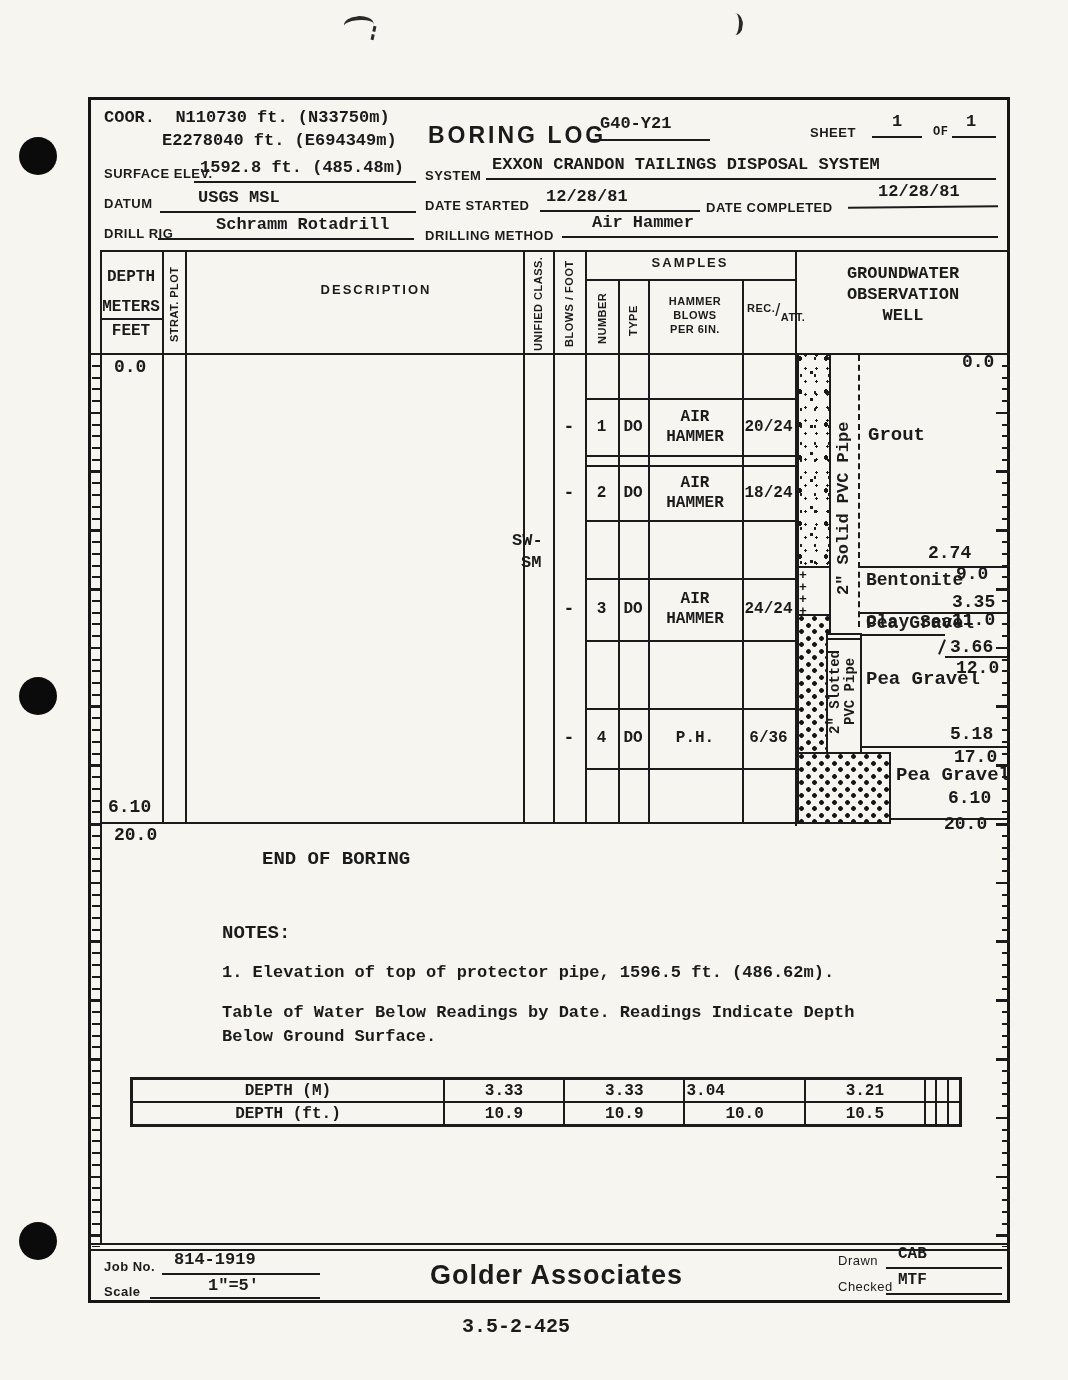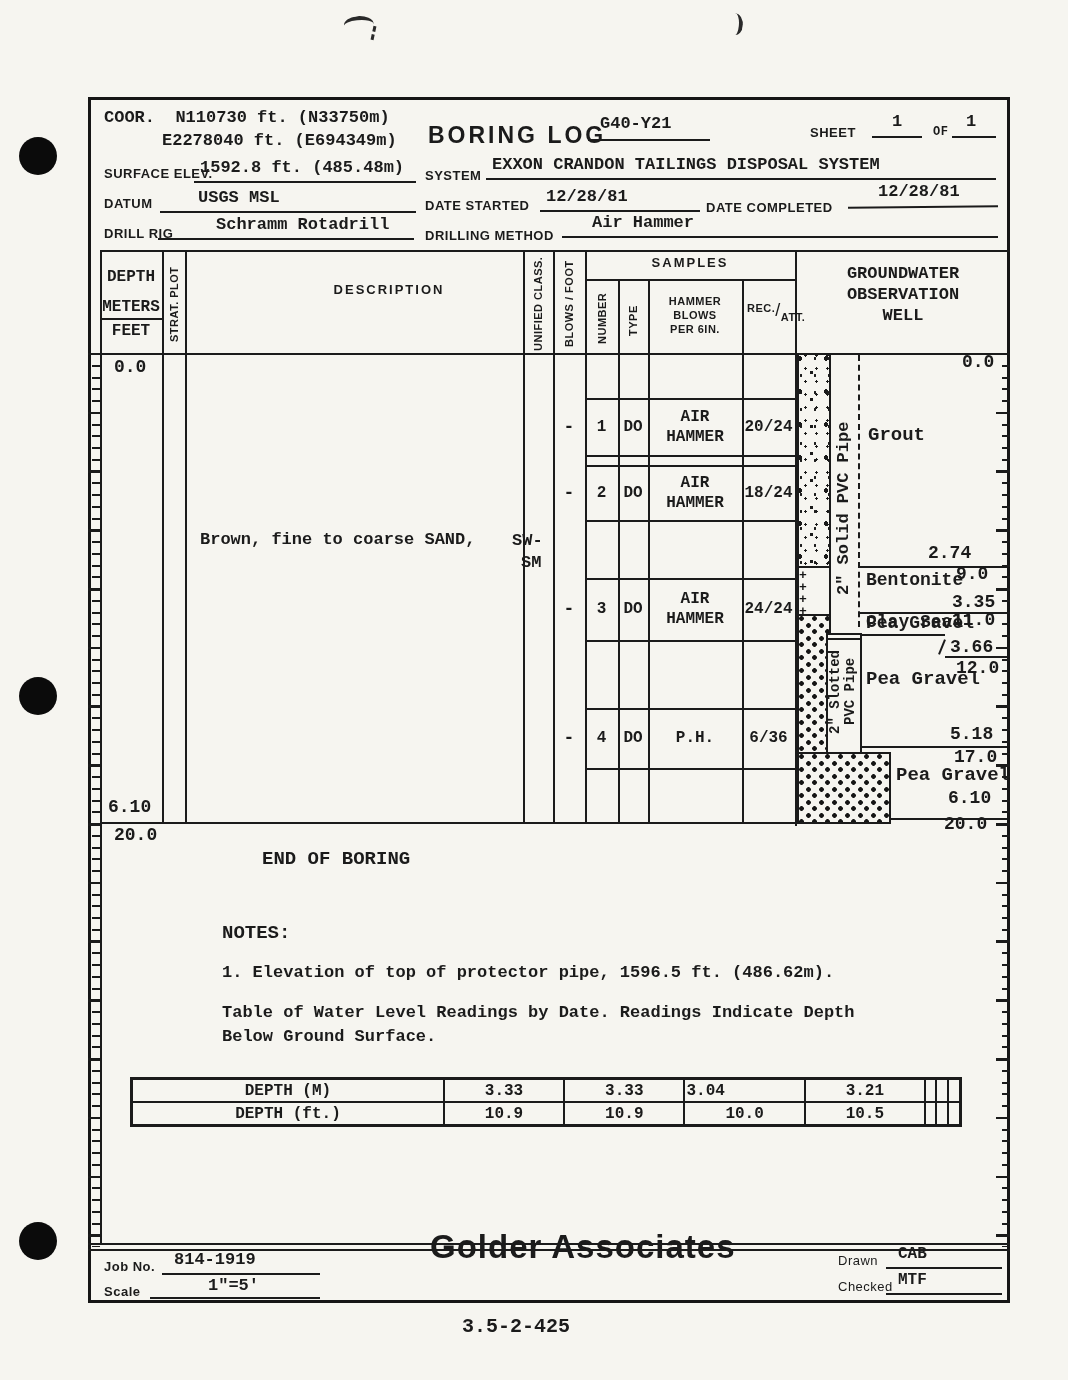--- a/index.html
+++ b/index.html
@@ -97,21 +97,21 @@
 <div class="abs vline" style="left:585px;top:250px;height:572px;"></div>
 <div class="abs vline" style="left:618px;top:279px;height:543px;"></div>
 <div class="abs vline" style="left:648px;top:279px;height:543px;"></div>
 <div class="abs vline" style="left:742px;top:279px;height:543px;"></div>
 <div class="abs vline" style="left:795px;top:250px;height:576px;"></div>
 
 <div class="abs mono ctr" style="left:100px;top:268px;width:62px;font-size:16px;">DEPTH</div>
 <div class="abs mono ctr" style="left:100px;top:298px;width:62px;font-size:16px;border-bottom:2.5px solid #1b1b1b;padding-bottom:2px;">METERS</div>
 <div class="abs mono ctr" style="left:100px;top:322px;width:62px;font-size:16px;">FEET</div>
 <div class="abs lbl vtext ctr" style="left:162px;top:258px;width:23px;height:92px;font-size:11px;">STRAT. PLOT</div>
-<div class="abs lbl ctr" style="left:190px;top:282px;width:398px;font-size:13px;letter-spacing:2px;">DESCRIPTION</div>
+<div class="abs lbl ctr" style="left:177px;top:282px;width:398px;font-size:13px;letter-spacing:2px;">DESCRIPTION</div>
 <div class="abs lbl vtext ctr" style="left:524px;top:256px;width:28px;height:96px;font-size:11px;">UNIFIED CLASS.</div>
 <div class="abs lbl vtext ctr" style="left:555px;top:256px;width:28px;height:96px;font-size:11px;">BLOWS / FOOT</div>
 <div class="abs lbl ctr" style="left:585px;top:255px;width:210px;font-size:13px;letter-spacing:2px;">SAMPLES</div>
 <div class="abs lbl vtext ctr" style="left:588px;top:285px;width:28px;height:66px;font-size:11px;">NUMBER</div>
 <div class="abs lbl vtext ctr" style="left:620px;top:292px;width:26px;height:58px;font-size:11px;">TYPE</div>
 <div class="abs lbl ctr" style="left:648px;top:294px;width:94px;font-size:11px;line-height:14px;flex-direction:column;">
   <span>HAMMER</span>
   <span>BLOWS</span>
   <span>PER 6IN.</span>
 </div>
@@ -127,21 +127,20 @@
 <div class="abs mono" style="left:114px;top:357px;font-size:18px;">0.0</div>
 <div class="abs mono" style="left:108px;top:797px;font-size:18px;">6.10</div>
 <div class="abs mono" style="left:114px;top:825px;font-size:18px;">20.0</div>
 
 <div class="abs ticksL" style="left:88px;top:353px;width:12px;height:894px;"></div>
 <div class="abs ticksS" style="left:92px;top:353px;width:8px;height:894px;"></div>
 <div class="abs ticksL" style="left:996px;top:353px;width:14px;height:894px;"></div>
 <div class="abs ticksS" style="left:1002px;top:353px;width:8px;height:894px;"></div>
 
 <div class="abs mono" style="left:200px;top:528px;font-size:17px;line-height:23px;">
-  <div>Brown, fine to coarse SAND,</div>
 </div>
 <div class="abs mono" style="left:512px;top:530px;font-size:17px;line-height:22px;">
   <div>SW-</div>
   <div style="padding-left:9px;">SM</div>
 </div>
 
 <div class="abs hline" style="left:585px;top:398px;width:210px;"></div>
 <div class="abs hline" style="left:585px;top:455px;width:210px;"></div>
 <div class="abs hline" style="left:585px;top:465px;width:210px;"></div>
 <div class="abs hline" style="left:585px;top:520px;width:210px;"></div>
@@ -211,21 +210,21 @@
 <div class="abs hline" style="left:860px;top:746px;width:147px;"></div>
 <div class="abs mono" style="left:954px;top:747px;font-size:18px;">17.0</div>
 <div class="abs mono" style="left:896px;top:764px;font-size:19px;">Pea Gravel</div>
 <div class="abs mono" style="left:948px;top:788px;font-size:18px;">6.10</div>
 <div class="abs hline" style="left:889px;top:818px;width:118px;"></div>
 <div class="abs mono" style="left:944px;top:814px;font-size:18px;">20.0</div>
 
 <div class="abs mono" style="left:262px;top:848px;font-size:19px;">END OF BORING</div>
 <div class="abs mono" style="left:222px;top:922px;font-size:19px;">NOTES:</div>
 <div class="abs mono" style="left:222px;top:963px;font-size:17px;">1.  Elevation of top of protector pipe, 1596.5 ft. (486.62m).</div>
-<div class="abs mono" style="left:222px;top:1003px;font-size:17px;">Table of Water Level Readings by Date.  Readings Indicate Depth</div>
+<div class="abs mono" style="left:222px;top:1003px;font-size:17px;">Table of Water Below Readings by Date.  Readings Indicate Depth</div>
 <div class="abs mono" style="left:222px;top:1027px;font-size:17px;">Below Ground Surface.</div>
 
 <table class="abs" style="left:130px;top:1077px;width:832px;border-collapse:collapse;border:3px solid #1b1b1b;">
   <tbody>
   <tr>
     <td class="mono" style="border:2px solid #1b1b1b;height:19px;font-size:16px;text-align:center;">DEPTH (M)</td>
     <td class="mono" style="border:2px solid #1b1b1b;font-size:16px;text-align:center;">3.33</td>
     <td class="mono" style="border:2px solid #1b1b1b;font-size:16px;text-align:center;">3.33</td>
     <td class="mono" style="border:2px solid #1b1b1b;font-size:16px;">3.04</td>
     <td class="mono" style="border:2px solid #1b1b1b;font-size:16px;text-align:center;">3.21</td>
@@ -247,21 +246,21 @@
   </table>
 
 <div class="abs hline" style="left:88px;top:1243px;width:922px;"></div>
 <div class="abs hline" style="left:88px;top:1249px;width:922px;"></div>
 <div class="abs lbl" style="left:104px;top:1259px;font-size:13px;">Job No.</div>
 <div class="abs mono" style="left:174px;top:1250px;font-size:17px;">814-1919</div>
 <div class="abs uline" style="left:162px;top:1273px;width:158px;"></div>
 <div class="abs lbl" style="left:104px;top:1284px;font-size:13px;">Scale</div>
 <div class="abs mono" style="left:208px;top:1276px;font-size:17px;">1"=5'</div>
 <div class="abs uline" style="left:150px;top:1297px;width:170px;"></div>
-<div class="abs lbl" style="left:430px;top:1228px;font-size:33px;letter-spacing:1px;">Golder  Associates</div>
+<div class="abs lbl" style="left:430px;top:1260px;font-size:27px;letter-spacing:1px;">Golder  Associates</div>
 <div class="abs lbl" style="left:838px;top:1253px;font-size:13px;font-weight:400;">Drawn</div>
 <div class="abs mono" style="left:898px;top:1245px;font-size:16px;">CAB</div>
 <div class="abs uline" style="left:886px;top:1267px;width:116px;"></div>
 <div class="abs lbl" style="left:838px;top:1279px;font-size:13px;font-weight:400;">Checked</div>
 <div class="abs mono" style="left:898px;top:1271px;font-size:16px;">MTF</div>
 <div class="abs uline" style="left:886px;top:1293px;width:116px;"></div>
 
 <div class="abs mono" style="left:462px;top:1315px;font-size:20px;">3.5-2-425</div>
 
 </body></html>

